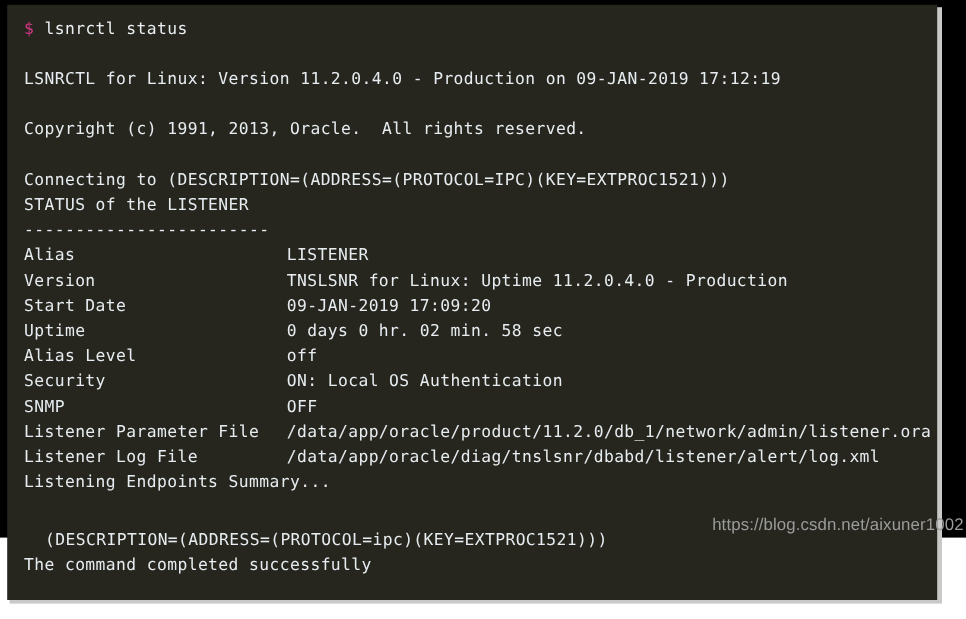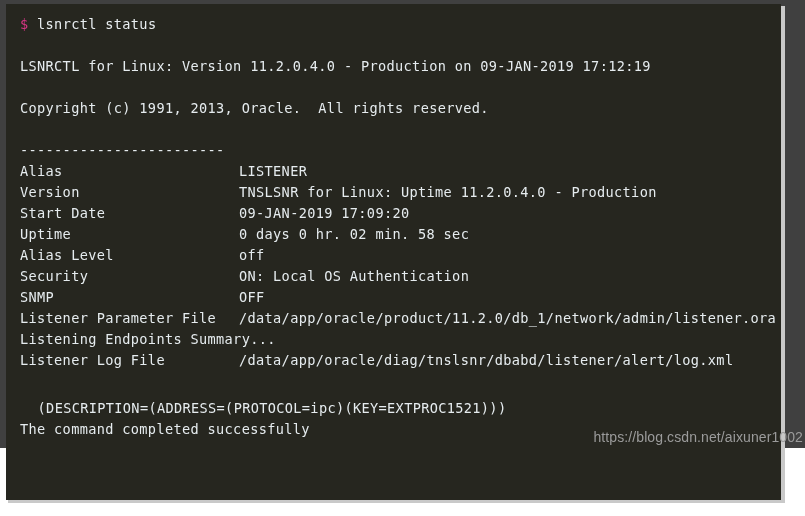--- a/index.html
+++ b/index.html
@@ -15,21 +15,21 @@
     overflow: hidden;
     position: relative;
   }
 
   
   #page {
     position: absolute;
     left: 0; top: 0;
     width: 805px;
     height: 448px;
-    background: #404040;
+    background: #000000;
   }
 
   
   #terminal-shadow {
     position: absolute;
     left: 8px;
     top: 6px;
     width: 777px;
     height: 497px;
     background: #c9c9c9;
@@ -132,43 +132,45 @@
       <div class="line blank">&nbsp;</div>
 
       <div class="line">LSNRCTL for Linux: Version 11.2.0.4.0 - Production on 09-JAN-2019 17:12:19</div>
 
       <div class="line blank">&nbsp;</div>
 
       <div class="line">Copyright (c) 1991, 2013, Oracle.  All rights reserved.</div>
 
       <div class="line blank">&nbsp;</div>
 
+      <div class="line">Connecting to (DESCRIPTION=(ADDRESS=(PROTOCOL=IPC)(KEY=EXTPROC1521)))</div>
 
+      <div class="line">STATUS of the LISTENER</div>
 
       <div class="line rule">------------------------</div>
 
       <div class="line kv"><span class="k">Alias</span><span class="v">LISTENER</span></div>
 
       <div class="line kv"><span class="k">Version</span><span class="v">TNSLSNR for Linux: Uptime 11.2.0.4.0 - Production</span></div>
 
       <div class="line kv"><span class="k">Start Date</span><span class="v">09-JAN-2019 17:09:20</span></div>
 
       <div class="line kv"><span class="k">Uptime</span><span class="v">0 days 0 hr. 02 min. 58 sec</span></div>
 
       <div class="line kv"><span class="k">Alias Level</span><span class="v">off</span></div>
 
       <div class="line kv"><span class="k">Security</span><span class="v">ON: Local OS Authentication</span></div>
 
       <div class="line kv"><span class="k">SNMP</span><span class="v">OFF</span></div>
 
       <div class="line kv"><span class="k">Listener Parameter File</span><span class="v">/data/app/oracle/product/11.2.0/db_1/network/admin/listener.ora</span></div>
 
+      <div class="line kv"><span class="k">Listener Log File</span><span class="v">/data/app/oracle/diag/tnslsnr/dbabd/listener/alert/log.xml</span></div>
+
       <div class="line">Listening Endpoints Summary...</div>
-
-      <div class="line kv"><span class="k">Listener Log File</span><span class="v">/data/app/oracle/diag/tnslsnr/dbabd/listener/alert/log.xml</span></div>
 
       <div class="line indent">(DESCRIPTION=(ADDRESS=(PROTOCOL=ipc)(KEY=EXTPROC1521)))</div>
 
 
 
       <div class="line">The command completed successfully</div>
 
     </div>
   </div>
 

